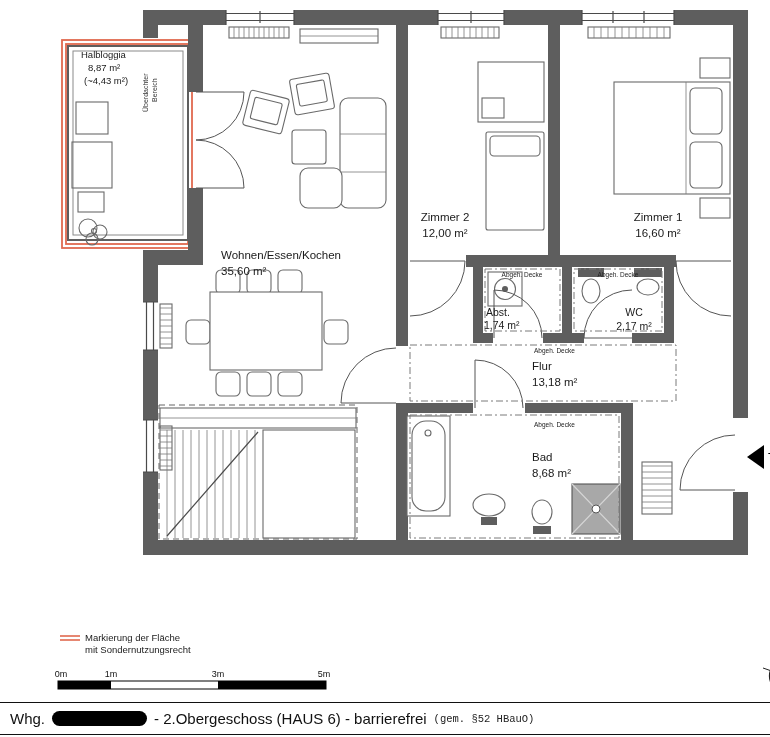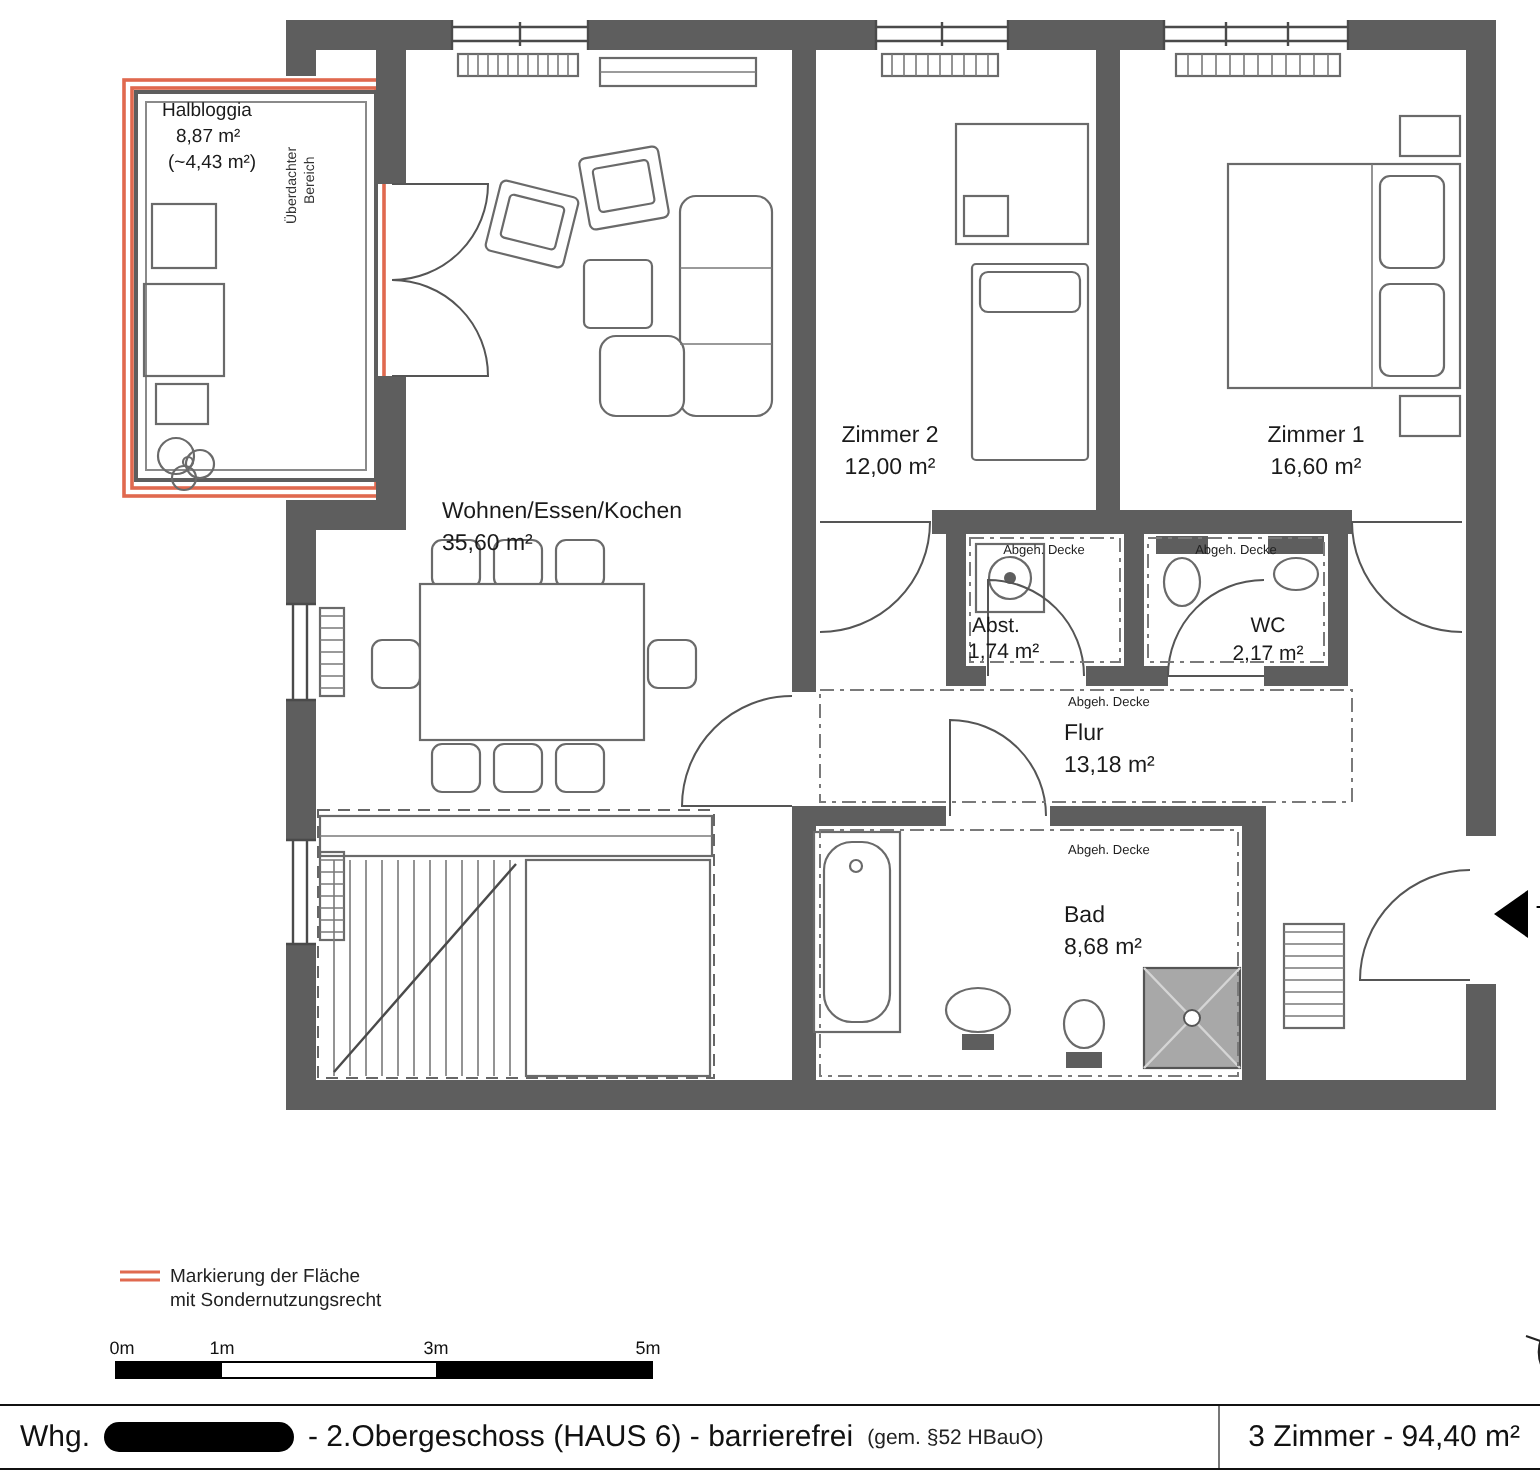--- a/index.html
+++ b/index.html
@@ -30,21 +30,21 @@
   .t-legend{font-size:9.5px;fill:#222;}
   .t-scale{font-size:9px;fill:#111;}
 
   
   .footer{position:absolute;top:702px;left:0;width:770px;height:33px;
     border-top:1.5px solid #111;border-bottom:1.5px solid #111;
     display:flex;justify-content:space-between;align-items:stretch;
     box-sizing:border-box;background:#fff;}
   .footer-left{display:flex;align-items:center;gap:7px;padding-left:10px;font-size:15px;}
   .redact{display:inline-block;width:95px;height:15px;background:#000;border-radius:8px;}
-  .legal{font-size:10.5px;color:#222;}
+  .legal{font-size:10.5px;color:#222;font-family:Liberation Mono, monospace;}
   .footer-right{display:flex;align-items:center;font-size:15px;
     border-left:1px solid #777;padding:0 10px 0 14px;}
 </style>
 </head>
 <body>
 
 <div id="plan-wrap">
 <svg width="770" height="700" viewBox="0 0 770 700">
 
   <g>
@@ -309,14 +309,13 @@
 </svg>
 </div>
 
 <div class="footer">
   <div class="footer-left">
     <span>Whg.</span>
     <span class="redact"></span>
     <span>- 2.Obergeschoss (HAUS 6) - barrierefrei</span>
     <span class="legal">(gem. §52 HBauO)</span>
   </div>
-  <div class="footer-right">3 Zimmer - 94,40 m²</div>
 </div>
 
 </body></html>

